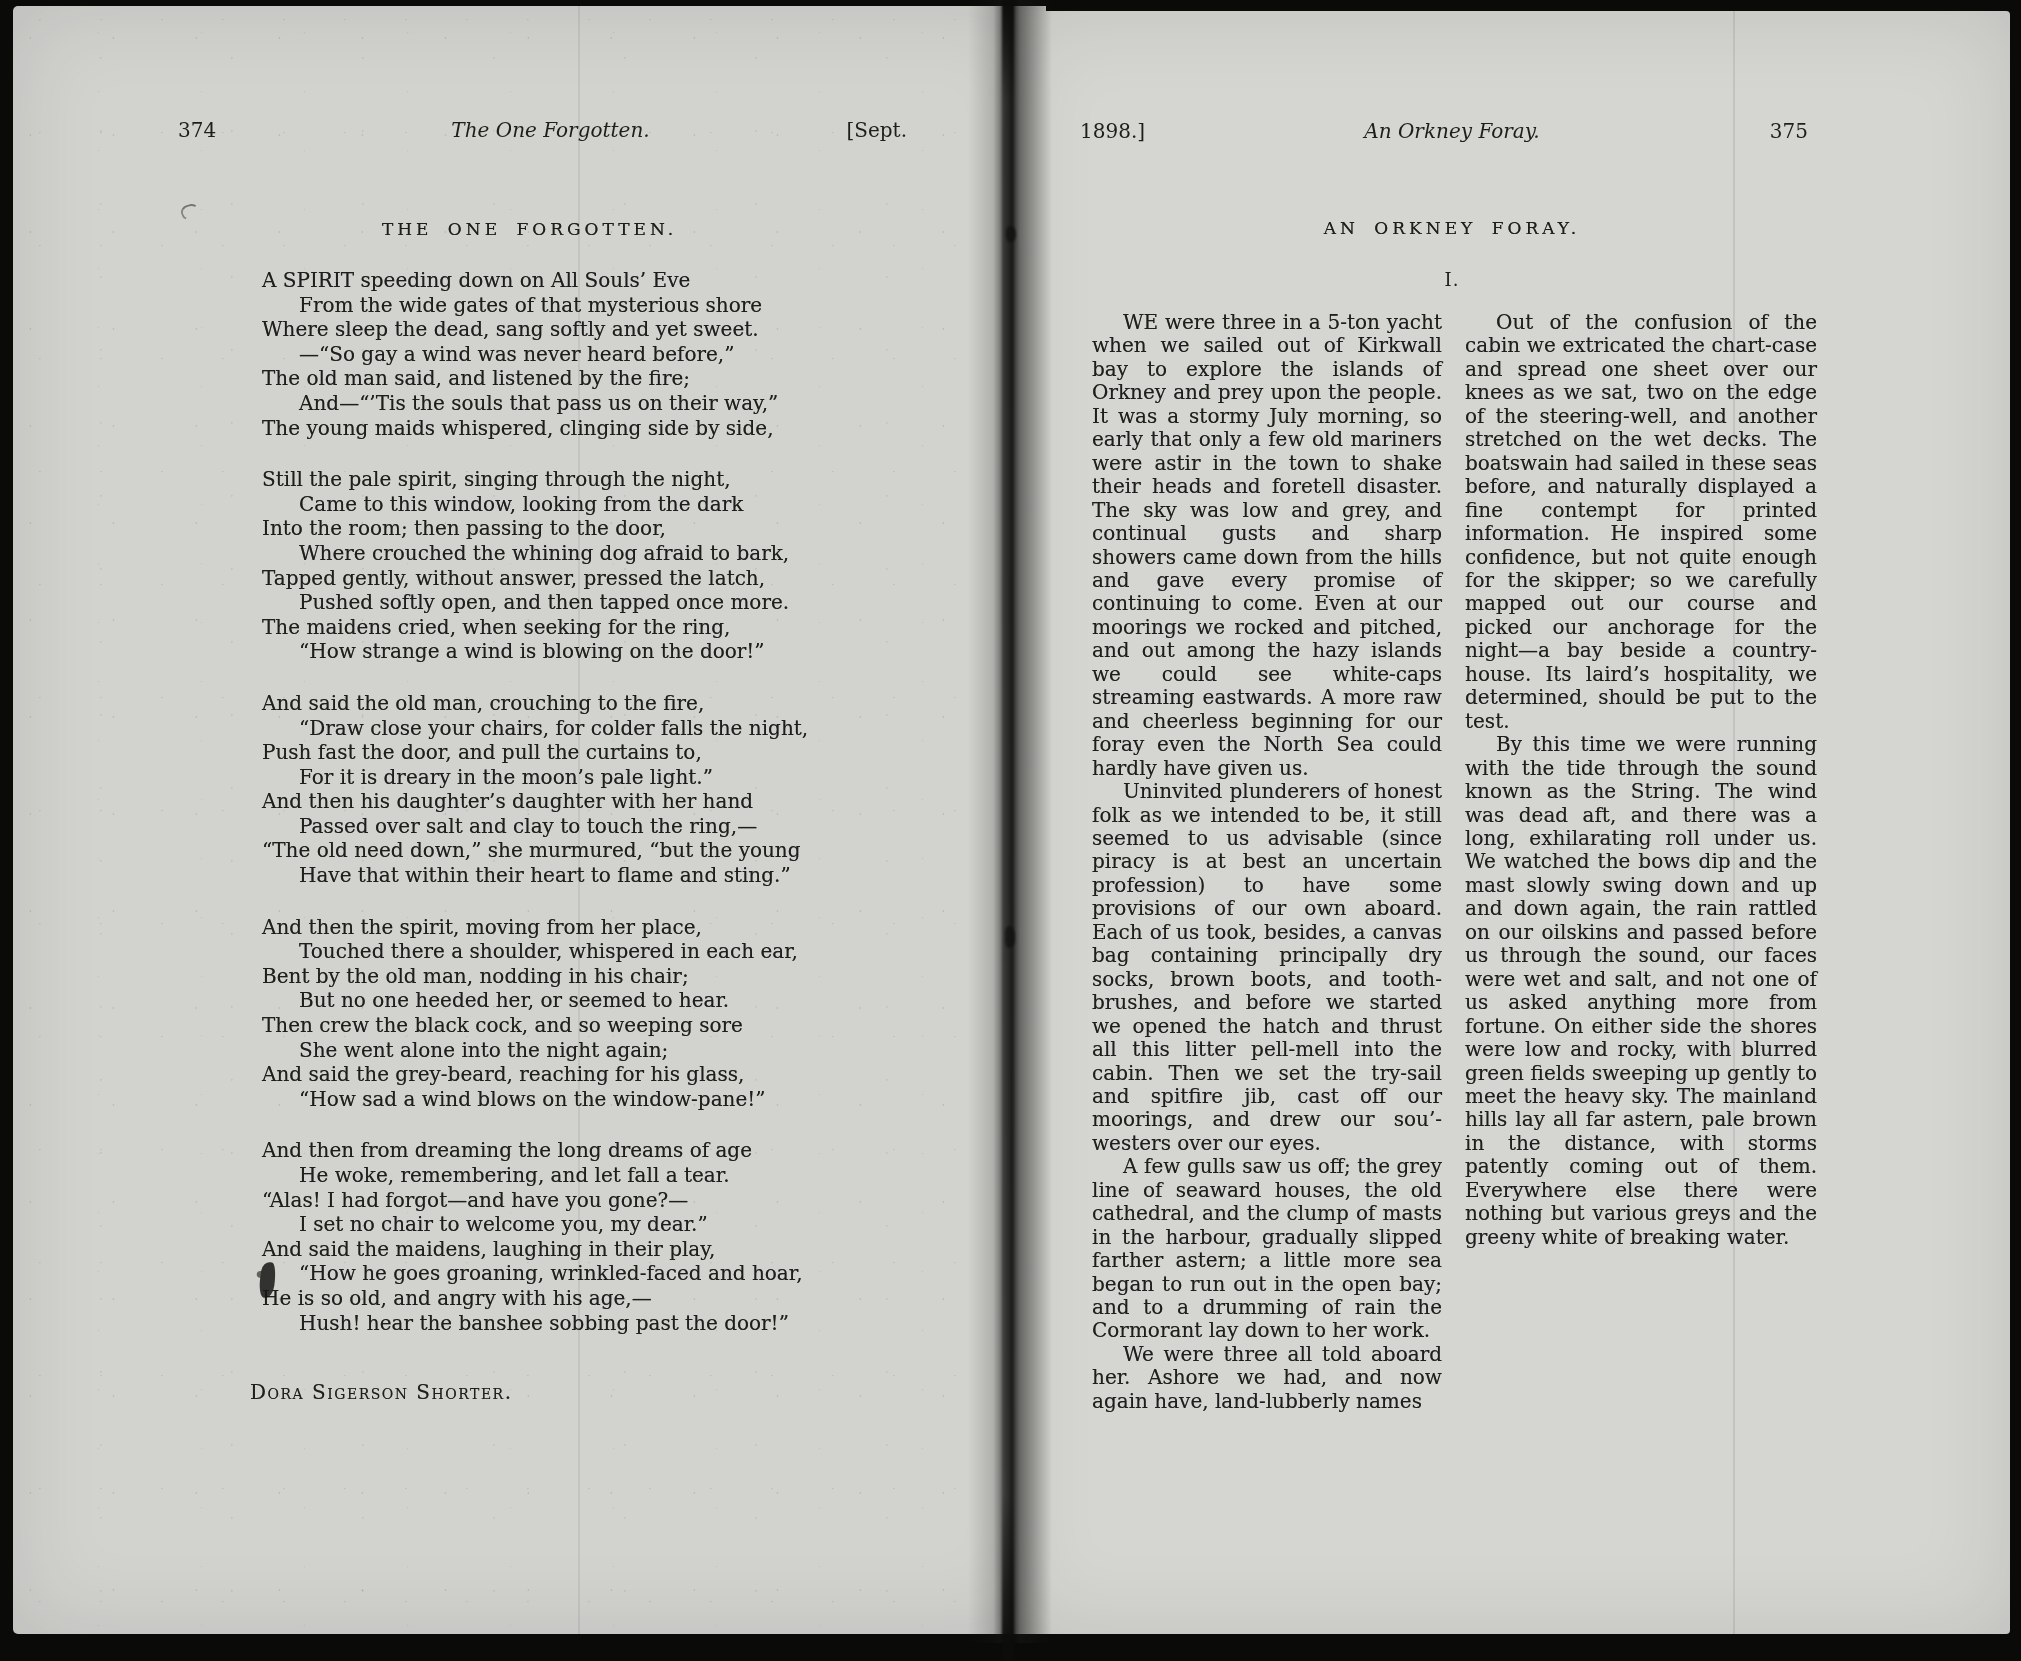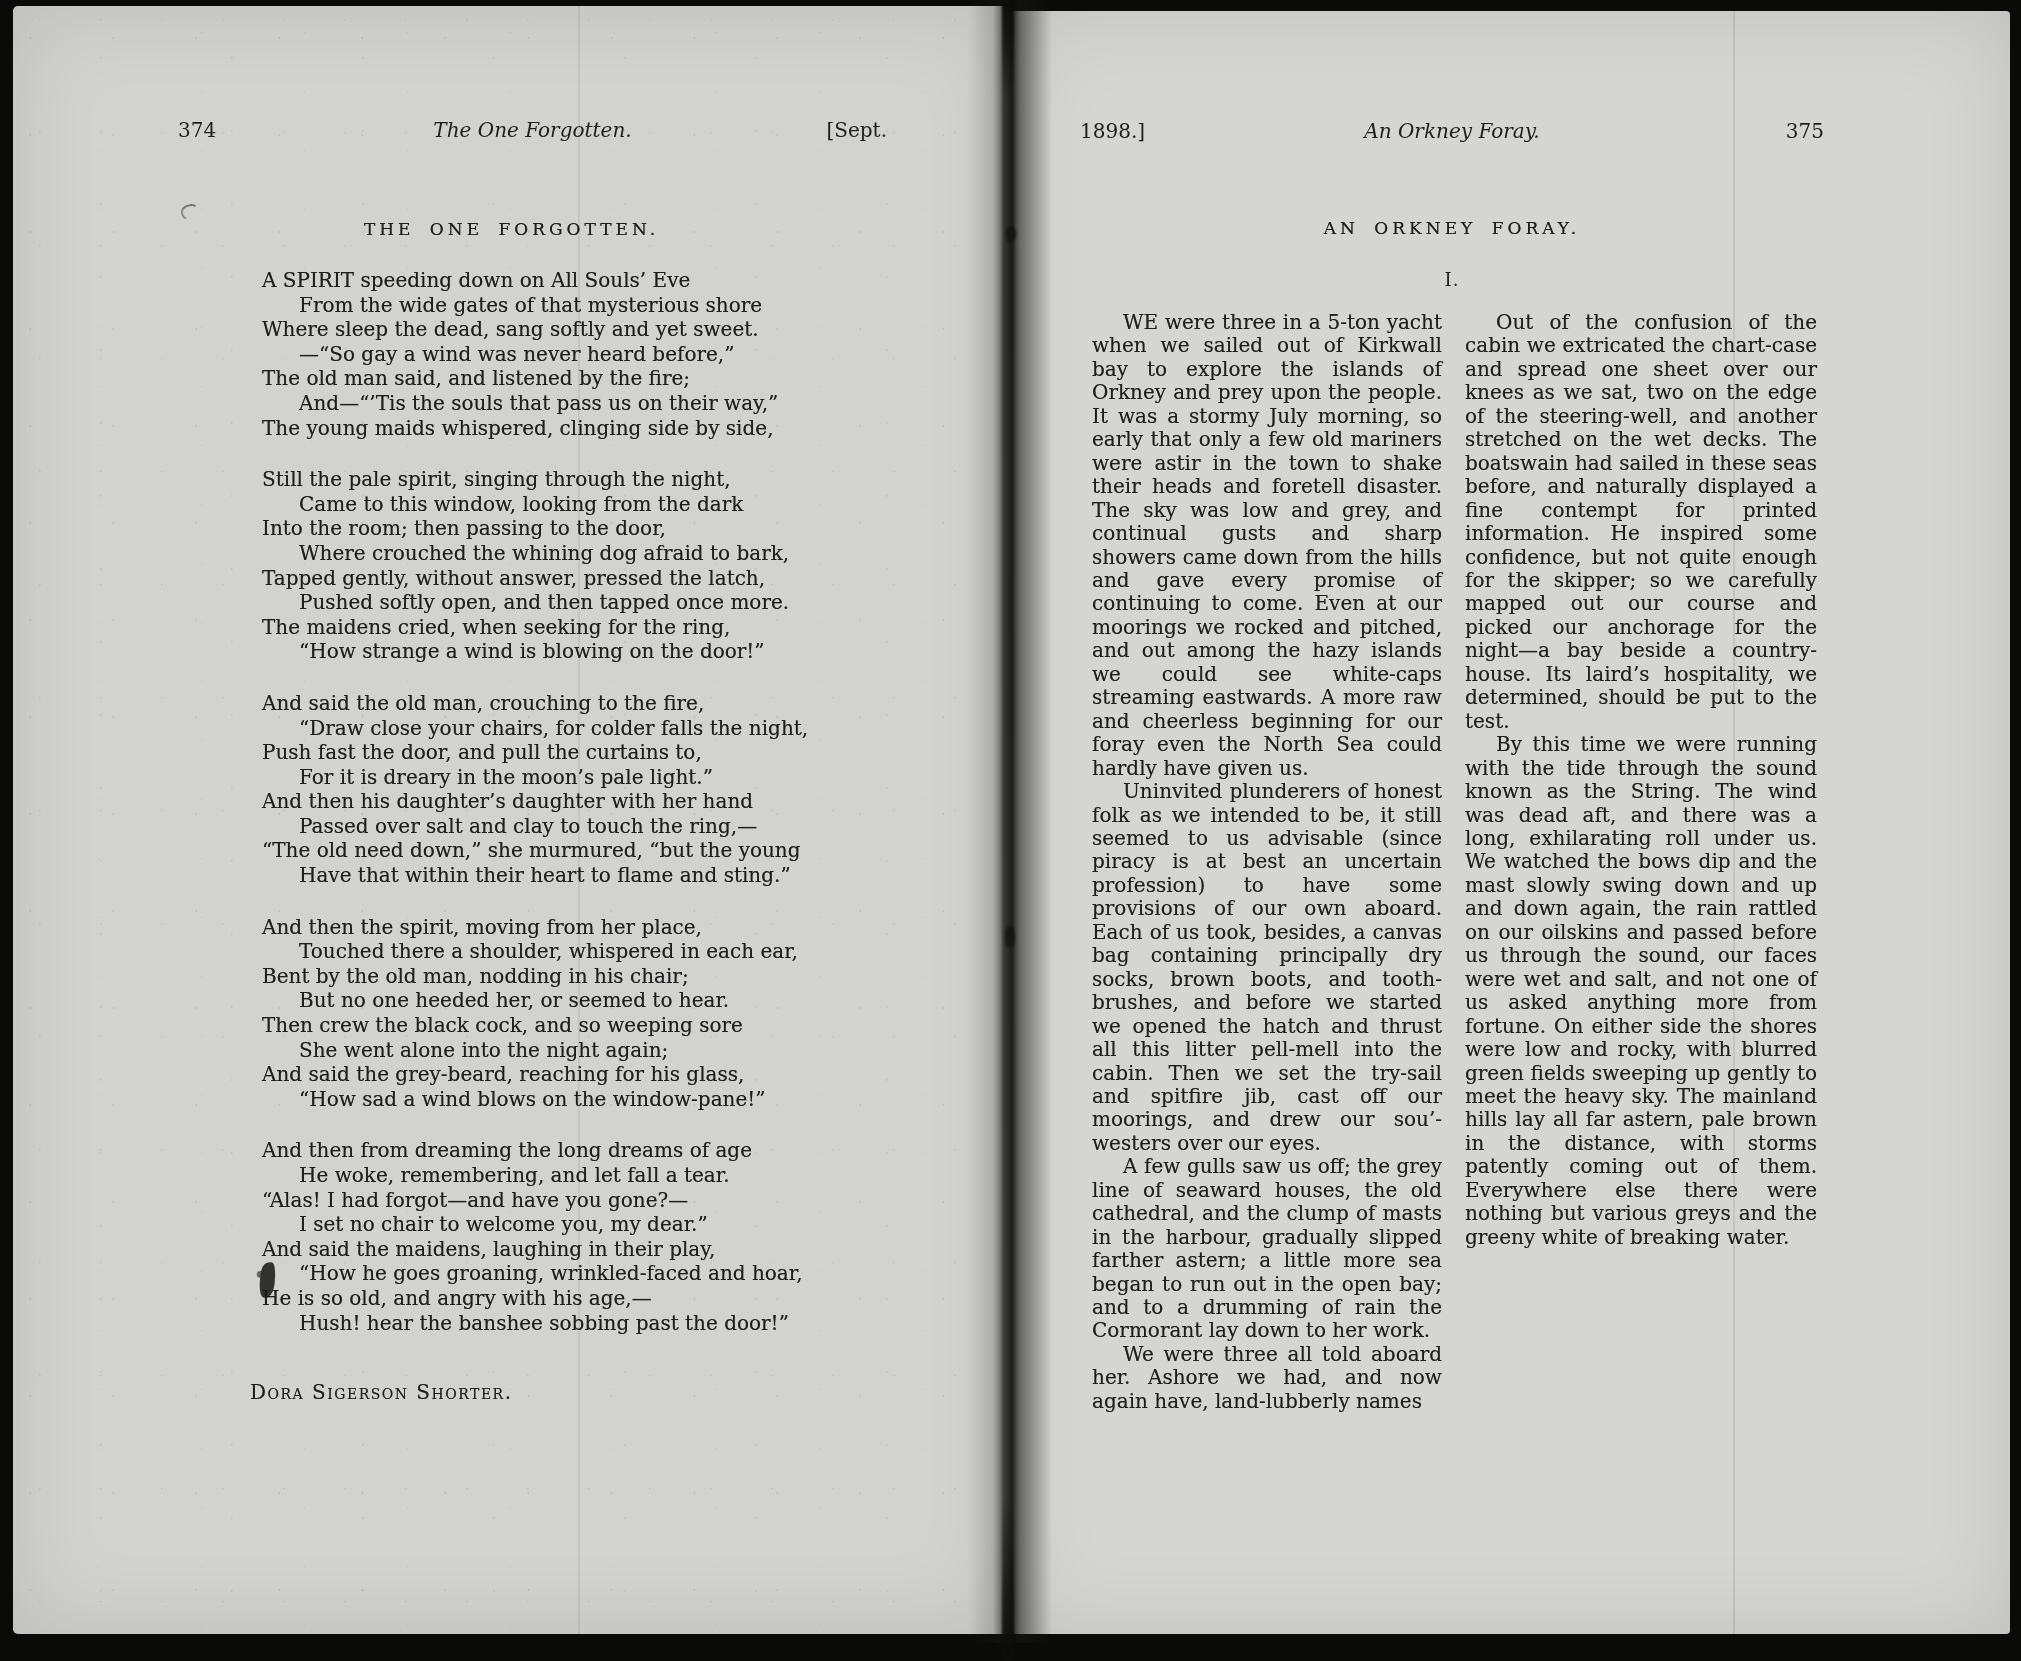--- a/index.html
+++ b/index.html
@@ -15,21 +15,21 @@
     background:#d2d2cf;
     color:#1e1e1c;
     box-shadow:inset 0 0 90px rgba(0,0,0,0.10);
     background-image:
       radial-gradient(circle at 21% 33%, rgba(0,0,0,0.10) 0.6px, transparent 1.2px),
       radial-gradient(circle at 67% 71%, rgba(0,0,0,0.08) 0.6px, transparent 1.2px),
       radial-gradient(circle at 44% 12%, rgba(0,0,0,0.09) 0.5px, transparent 1.1px),
       radial-gradient(circle at 83% 45%, rgba(0,0,0,0.07) 0.5px, transparent 1.1px);
     background-size:83px 97px,131px 73px,61px 113px,103px 59px;
   }
-  .page-left{ top:6px;bottom:27px;left:13px;width:997px;border-radius:5px 0 0 5px;}
+  .page-left{ top:6px;bottom:27px;left:13px;width:997px;border-radius:5px 0 0 5px;padding-left:36px;}
   .page-right{ top:11px;bottom:27px;left:1010px;right:11px;border-radius:0 4px 4px 0; background:#d5d5d2;}
   .gutter{
     position:absolute;top:0;bottom:18px;left:968px;width:84px;
     background:linear-gradient(90deg,
       rgba(30,30,28,0) 0%,
       rgba(30,30,28,0.18) 30%,
       rgba(22,22,20,0.72) 46%,
       rgba(12,12,10,0.88) 52%,
       rgba(22,22,20,0.55) 62%,
       rgba(30,30,28,0) 100%);
@@ -48,21 +48,21 @@
   }
   
   .running-head{
     position:absolute;top:112px;left:165px;right:123px;
     font-size:20px;
     display:block;height:26px;
   }
   .page-right .running-head{left:70px;right:186px;top:108px;}
   .rh-left{position:absolute;left:0;top:0;}
   .rh-center{position:absolute;left:0;right:0;text-align:center;font-style:italic;}
-  .rh-right{position:absolute;right:0;top:0;}
+  .rh-right{position:absolute;right:16px;top:0;}
   
   .piece-title{
     position:absolute;left:120px;right:120px;
     text-align:center;
     font-size:17px;
     letter-spacing:4px;
     word-spacing:6px;
     font-weight:normal;
     margin:0;
     text-shadow:0 0 0.5px rgba(20,20,20,0.7);

